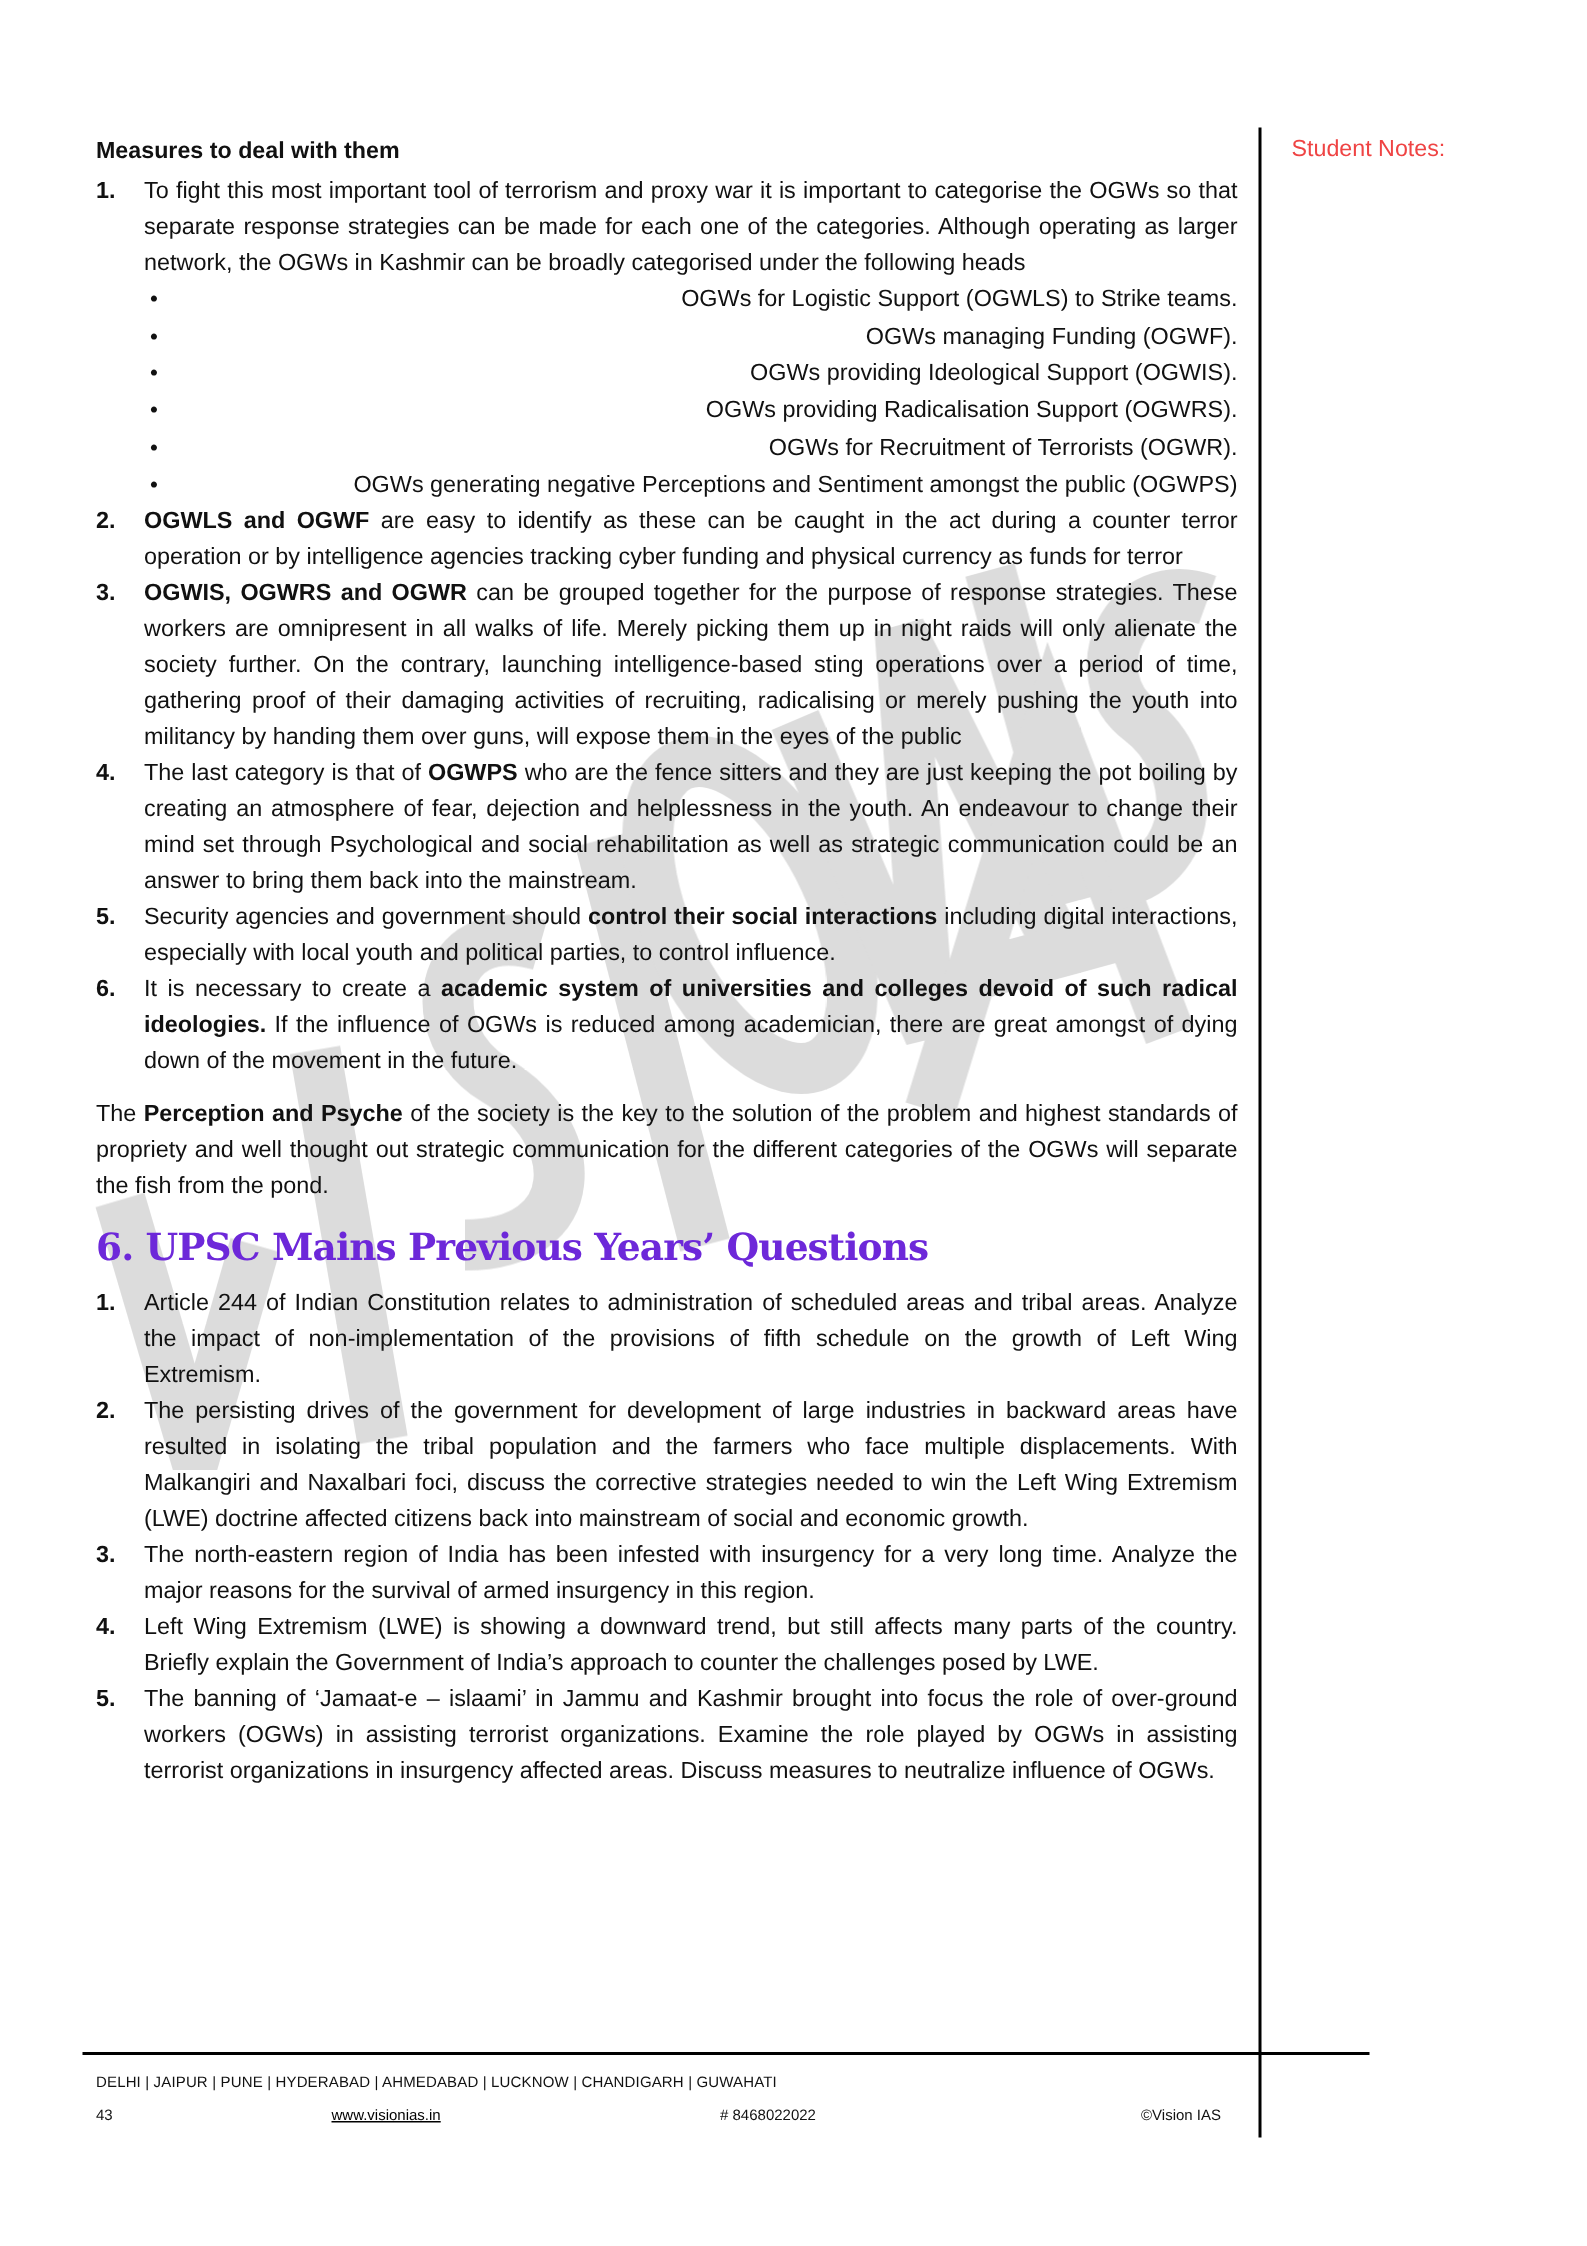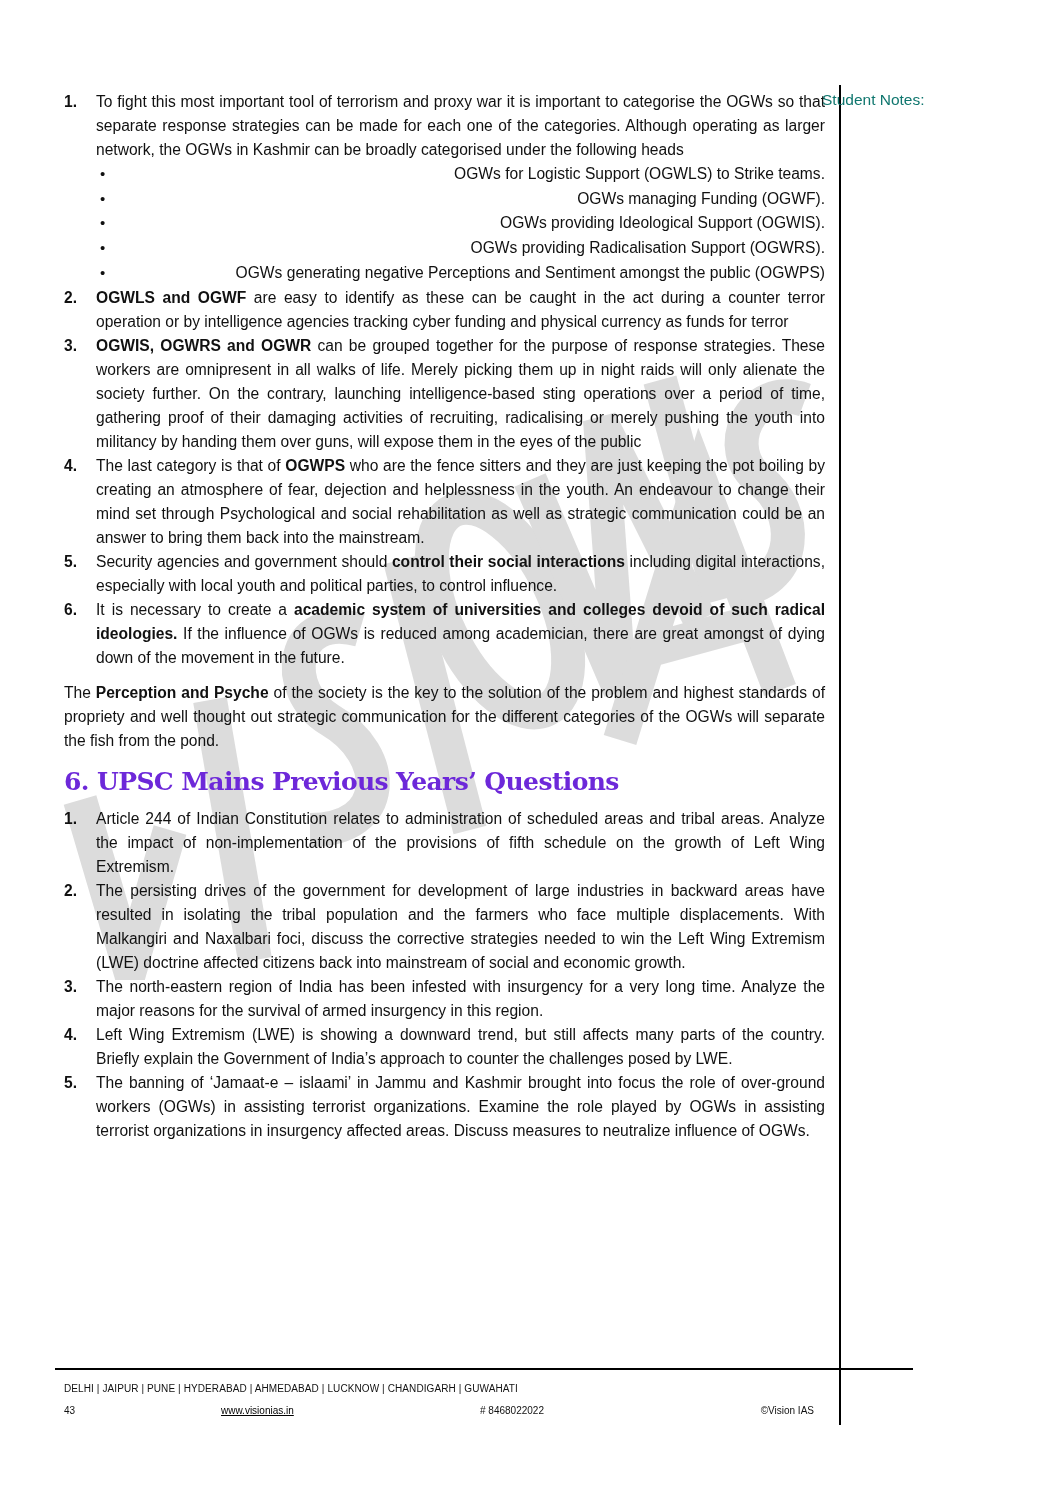--- a/index.html
+++ b/index.html
@@ -13,21 +13,21 @@
     position: absolute; left: 60px; top: 360px; width: 760px; height: 620px;
     pointer-events: none; z-index: 0;
   }
   .watermark svg { width: 100%; height: 100%; }
 
   
   .v-divider { position: absolute; left: 839px; top: 85px; width: 2px; height: 1340px; background: #000; z-index: 2; }
   .h-divider { position: absolute; left: 55px; top: 1368px; width: 858px; height: 2px; background: #000; z-index: 2; }
 
   .student-notes {
-    position: absolute; left: 822px; top: 91px; font-size: 15.5px; color: #0f766e; z-index: 3;
+    position: absolute; left: 861px; top: 91px; font-size: 15.5px; color: #ef4444; z-index: 3;
   }
 
   .content {
     position: absolute; left: 64px; top: 90px; width: 761px; z-index: 1;
     font-size: 15.6px; line-height: 24px; text-align: justify;
   }
 
   .sub-heading { font-weight: bold; font-size: 15.5px; margin-bottom: 4px; line-height: 22px; }
 
   ol.num { list-style: none; }
@@ -89,30 +89,32 @@
     </svg>
   </div>
 
   <div class="v-divider"></div>
   <div class="h-divider"></div>
 
   <div class="student-notes">Student Notes:</div>
 
   <div class="content">
 
+    <div class="sub-heading">Measures to deal with them</div>
 
     <ol class="num">
       <li>
         <span class="n">1.</span>
         <span>To fight this most important tool of terrorism and proxy war it is important to categorise the OGWs so that separate response strategies can be made for each one of the categories. Although operating as larger network, the OGWs in Kashmir can be broadly categorised under the following heads</span>
         <ul class="bul">
           <li>OGWs for Logistic Support (OGWLS) to Strike teams.</li>
           <li>OGWs managing Funding (OGWF).</li>
           <li>OGWs providing Ideological Support (OGWIS).</li>
           <li>OGWs providing Radicalisation Support (OGWRS).</li>
+          <li>OGWs for Recruitment of Terrorists (OGWR).</li>
           <li>OGWs generating negative Perceptions and Sentiment amongst the public (OGWPS)</li>
         </ul>
       </li>
       <li>
         <span class="n">2.</span>
         <b>OGWLS and OGWF</b><span> are easy to identify as these can be caught in the act during a counter terror operation or by intelligence agencies tracking cyber funding and physical currency as funds for terror</span>
       </li>
       <li>
         <span class="n">3.</span>
         <b>OGWIS, OGWRS and OGWR</b><span> can be grouped together for the purpose of response strategies. These workers are omnipresent in all walks of life. Merely picking them up in night raids will only alienate the society further. On the contrary, launching intelligence-based sting operations over a period of time, gathering proof of their damaging activities of recruiting, radicalising or merely pushing the youth into militancy by handing them over guns, will expose them in the eyes of the public</span>

